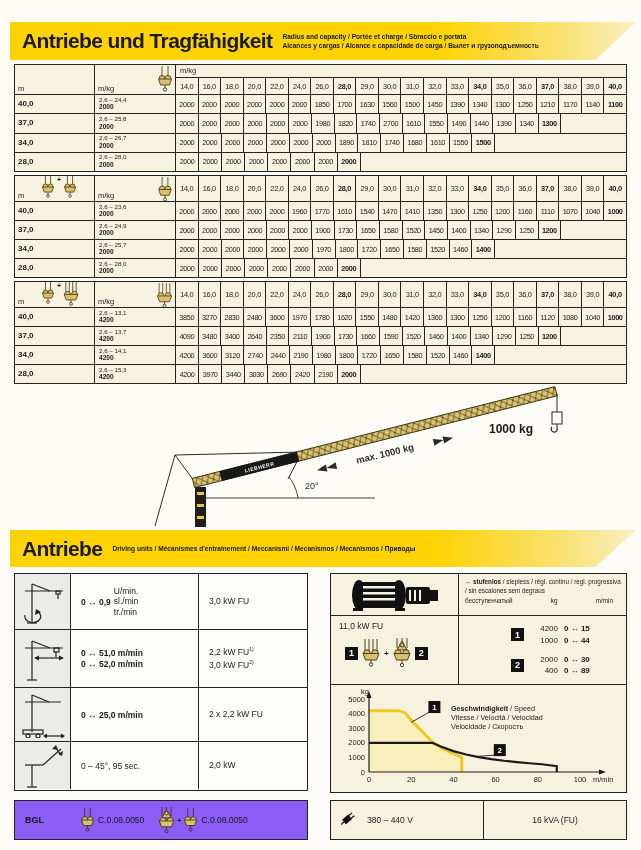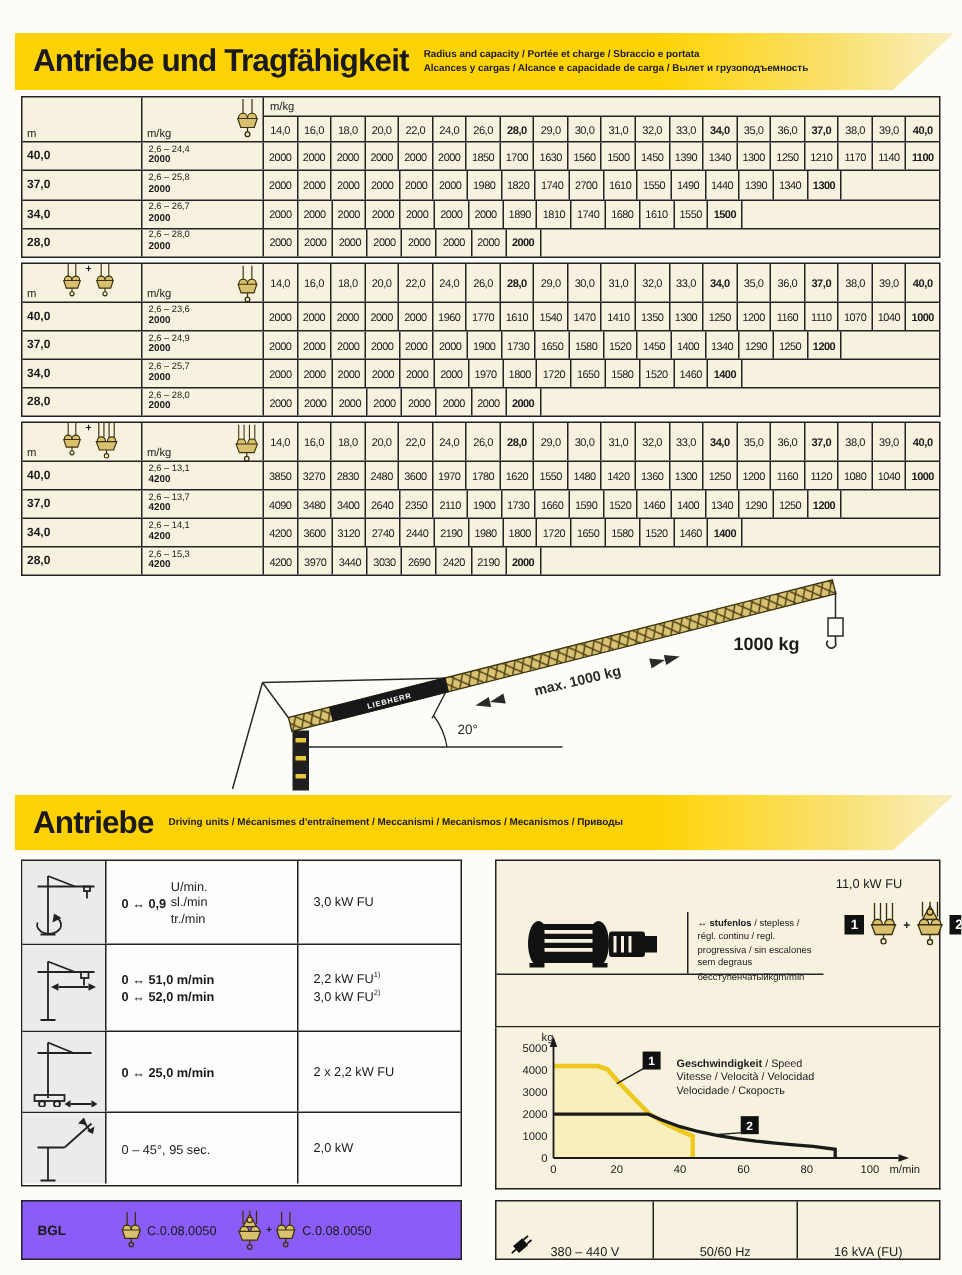--- a/index.html
+++ b/index.html
@@ -55,21 +55,21 @@
   .drv-row { display: flex; border-bottom: 1px solid #222; }
   .drv-row:last-child { border-bottom: none; }
   .drv-icon { width: 56px; background: #ebebe9; border-right: 1px solid #222; display: flex; align-items: center; justify-content: center; }
   .drv-val { width: 128px; border-right: 1px solid #222; display: flex; align-items: center; padding-left: 10px; font-size: 8.5px; gap: 3px; }
   .drv-val .stack { line-height: 1.25; }
   .drv-pow { flex: 1; display: flex; flex-direction: column; justify-content: center; padding-left: 10px; font-size: 8.5px; line-height: 1.4; }
   sup { font-size: 5px; }
 
   
   .hoist { position: absolute; left: 330px; top: 573px; width: 297px; height: 112px; border: 1.5px solid #222;
-           background: #f7f2e0; display: flex; flex-direction: row; align-items: center; }
+           background: #f7f2e0; display: flex; flex-direction: column; }
   .ho-hdr { height: 42px; border-bottom: 1px solid #222; display: flex; }
   .ho-winch { width: 128px; border-right: 1px solid #222; display: flex; align-items: center; justify-content: center; }
   .ho-stufen { flex: 1; padding: 4px 5px 0 6px; font-size: 6.3px; line-height: 1.4; }
   .ho-stufen .l3 { display: flex; justify-content: space-between; padding-right: 8px; margin-top: 1px; }
   .ho-body { flex: 1; display: flex; }
   .ho-left { width: 128px; border-right: 1px solid #222; position: relative; }
   .ho-left .pw { position: absolute; left: 8px; top: 5px; font-size: 8.5px; }
   .ho-left .icons { position: absolute; left: 14px; top: 22px; display: flex; align-items: center; gap: 3px; font-size: 8px; font-weight: bold; }
   .ho-right { flex: 1; display: flex; flex-direction: column; justify-content: center; gap: 7px; padding-left: 52px; }
   .hg { display: flex; align-items: center; gap: 8px; }
@@ -83,21 +83,21 @@
               border-top: none; background: #f7f2e0; }
 
   
   .fbgl { position: absolute; left: 14px; top: 800px; width: 294px; height: 40px; border: 1.5px solid #222;
           background: #8b5cf6; display: flex; align-items: center; }
   .fbgl .bgl { font-weight: bold; font-size: 9px; margin: 0 36px 0 10px; }
   .fbgl .code { font-size: 8.5px; margin: 0 14px 0 3px; }
   .fbgl .grp { display: flex; align-items: center; gap: 2px; font-size: 7px; font-weight: bold; }
   .fpow { position: absolute; left: 330px; top: 800px; width: 297px; height: 40px; border: 1.5px solid #222;
           background: #f7f2e0; display: flex; }
-  .fpow .cell { flex: 1; display: flex; align-items: flex-end; justify-content: center; font-size: 8.5px; }
+  .fpow .cell { flex: 1; display: flex; align-items: center; justify-content: center; font-size: 8.5px; }
   .fpow .cell + .cell { border-left: 1px solid #222; }
   .fpow .c1 { justify-content: flex-start; gap: 10px; padding-left: 10px; }
   .arr { font-weight: bold; }
 </style>
 </head>
 <body>
 
 <div class="page">
 
   <div class="band" id="band1">
@@ -878,20 +878,17 @@
           <g transform="translate(3,10) rotate(-40)">
             <rect x="0" y="-3" width="8" height="6" fill="#111"></rect>
             <line x1="8" y1="-1.8" x2="12" y2="-1.8" stroke="#111" stroke-width="1.2"></line>
             <line x1="8" y1="1.8" x2="12" y2="1.8" stroke="#111" stroke-width="1.2"></line>
             <path d="M0,0 h-4" stroke="#111" stroke-width="1.2" fill="none"></path>
           </g>
         </svg>
       <span>380 – 440 V</span>
     </div>
     <div class="cell">
-        <span>50/60 Hz</span>
-      </div>
-    <div class="cell">
         <span>16 kVA (FU)</span>
       </div>
   </div>
 
 </div>
 
 </body></html>

